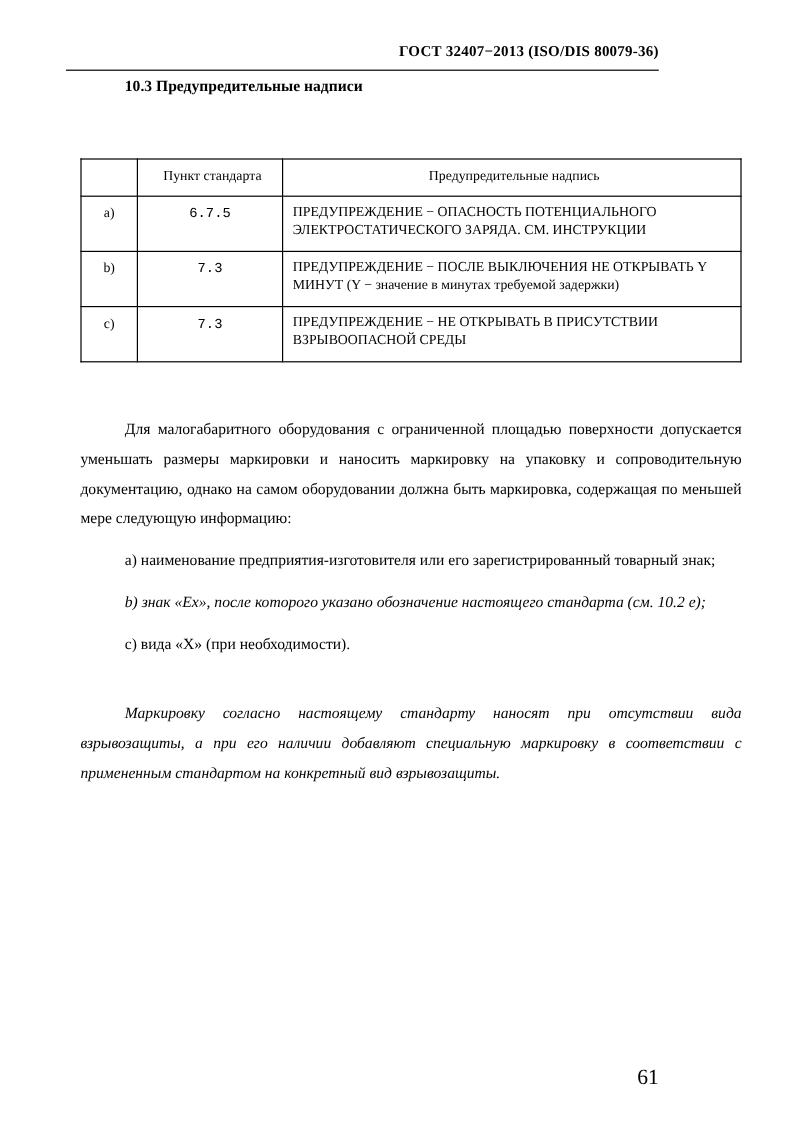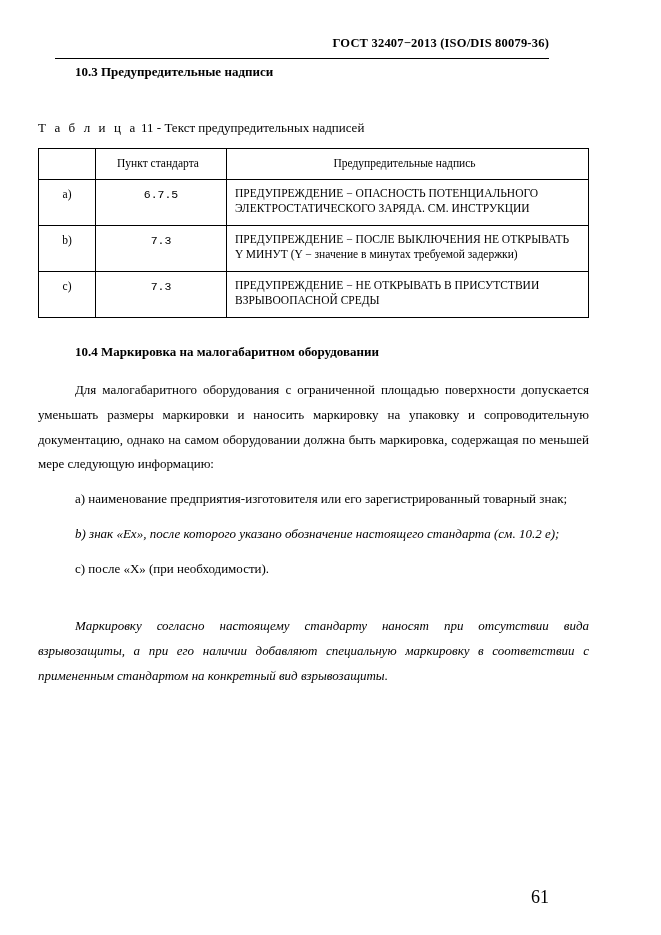--- a/index.html
+++ b/index.html
@@ -35,21 +35,21 @@
     position: absolute;
     top: 58px;
     left: 55px;
     right: 55px;
     border-bottom: 1px solid #000;
     height: 0;
   }
   .content {
     position: absolute;
     top: 64px;
-    left: 38px;
+    left: 67px;
     width: 551px;
   }
   h3.section {
     font-size: 13px;
     font-weight: bold;
     margin: 0;
     padding: 0;
     text-indent: 37px;
   }
   p.body {
@@ -89,21 +89,21 @@
     border: 1px solid #000000;
     font-size: 11.5px;
     vertical-align: top;
     padding: 6px 8px 8px 8px;
     line-height: 1.35;
     font-weight: normal;
   }
   table.gost thead th {
     text-align: center;
     font-size: 11.5px;
-    padding: 7px 12px 7px 6px;
+    padding: 7px 2px 7px 6px;
     vertical-align: middle;
   }
   table.gost td.col-letter {
     width: 38px;
     text-align: center;
     vertical-align: top;
     padding-top: 7px;
   }
   table.gost td.col-clause {
     width: 112px;
@@ -138,26 +138,20 @@
   <div class="header">ГОСТ 32407−2013 (ISO/DIS 80079-36)</div>
   <div class="header-rule"></div>
 
   <div class="content">
 
     <h3 class="section">10.3 Предупредительные надписи</h3>
     <div class="spacer-18"></div>
 
     <div class="spacer-22"></div>
 
-    <div class="table-caption">
-      <span class="spaced">Т а б л и ц а</span>
-      <span>11</span>
-      <span>-</span>
-      <span>Текст предупредительных надписей</span>
-    </div>
 
     <table class="gost">
       <thead>
         <tr>
           <th class="col-letter"></th>
           <th class="col-clause">Пункт стандарта</th>
           <th>Предупредительные надпись</th>
         </tr>
       </thead>
       <tbody>
@@ -174,32 +168,31 @@
         <tr>
           <td class="col-letter">с)</td>
           <td class="col-clause">7.3</td>
           <td class="row-note">ПРЕДУПРЕЖДЕНИЕ − НЕ ОТКРЫВАТЬ В ПРИСУТСТВИИ ВЗРЫВООПАСНОЙ СРЕДЫ</td>
         </tr>
       </tbody>
     </table>
 
     <div class="spacer-26"></div>
 
-    <h3 class="section">10.4 Маркировка на малогабаритном оборудовании</h3>
     <div class="spacer-18"></div>
     <p class="body">Для малогабаритного оборудования с ограниченной площадью поверхности допускается уменьшать размеры маркировки и наносить маркировку на упаковку и сопроводительную документацию, однако на самом оборудовании должна быть маркировка, содержащая по меньшей мере следующую информацию:</p>
 
     <div class="spacer-10"></div>
     <p class="body">а) наименование предприятия-изготовителя или его зарегистрированный товарный знак;</p>
 
     <div class="spacer-10"></div>
     <p class="body italic">b) знак «Ех», после которого указано обозначение настоящего стандарта (см. 10.2 e);</p>
 
     <div class="spacer-10"></div>
-    <p class="body">с) после «Х» (при необходимости).</p>
+    <p class="body">с) вида «Х» (при необходимости).</p>
 
     <div class="spacer-18"></div>
 
     <div class="spacer-14"></div>
     <p class="body italic">Маркировку согласно настоящему стандарту наносят при отсутствии вида взрывозащиты, а при его наличии добавляют специальную маркировку в соответствии с  примененным стандартом на конкретный вид взрывозащиты.</p>
 
   </div>
 
   <div class="page-number">61</div>
 

